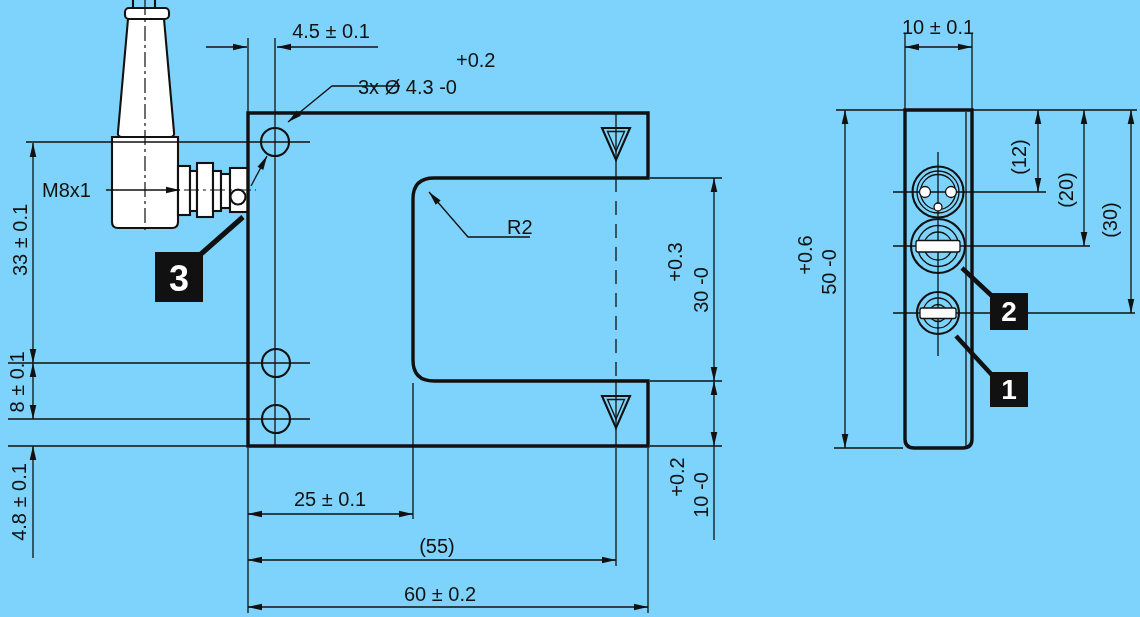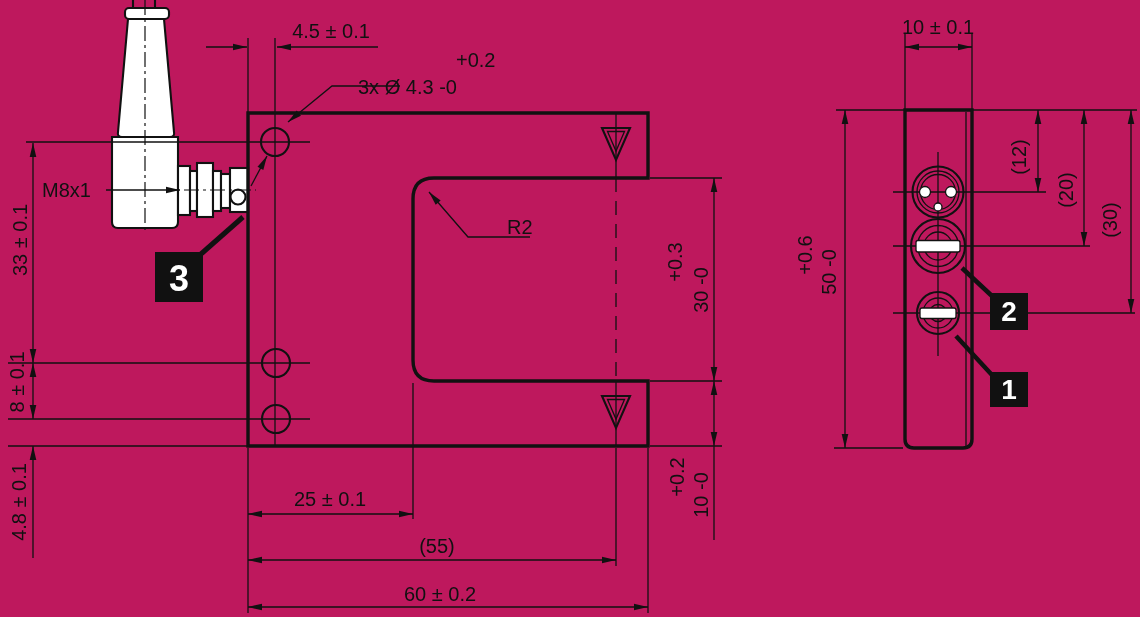--- a/index.html
+++ b/index.html
@@ -1,16 +1,16 @@
 <!DOCTYPE html>
 <html><head>
 <meta charset="utf-8">
 <style>
   html,body{margin:0;padding:0;background:#fff;}
-  .stage{position:relative;width:1140px;height:617px;background:#be185d;overflow:hidden;}
+  .stage{position:relative;width:1140px;height:617px;background:#7dd3fc;overflow:hidden;}
   svg{display:block;}
   .lh{stroke:#111;stroke-width:3.4;fill:none;stroke-linejoin:miter;}
   .lm{stroke:#111;stroke-width:2.1;fill:none;}
   .lt{stroke:#111;stroke-width:1.3;fill:none;}
   .dim{stroke:#111;stroke-width:1.3;fill:none;}
   .cl{stroke:#111;stroke-width:1.2;fill:none;stroke-dasharray:15 4 3 4;}
   .dash{stroke:#111;stroke-width:1.3;fill:none;stroke-dasharray:14 9;}
   .wf{fill:#fff;}
   .thick{stroke:#111;stroke-width:5;fill:none;}
   .thick2{stroke:#111;stroke-width:4.5;fill:none;}

